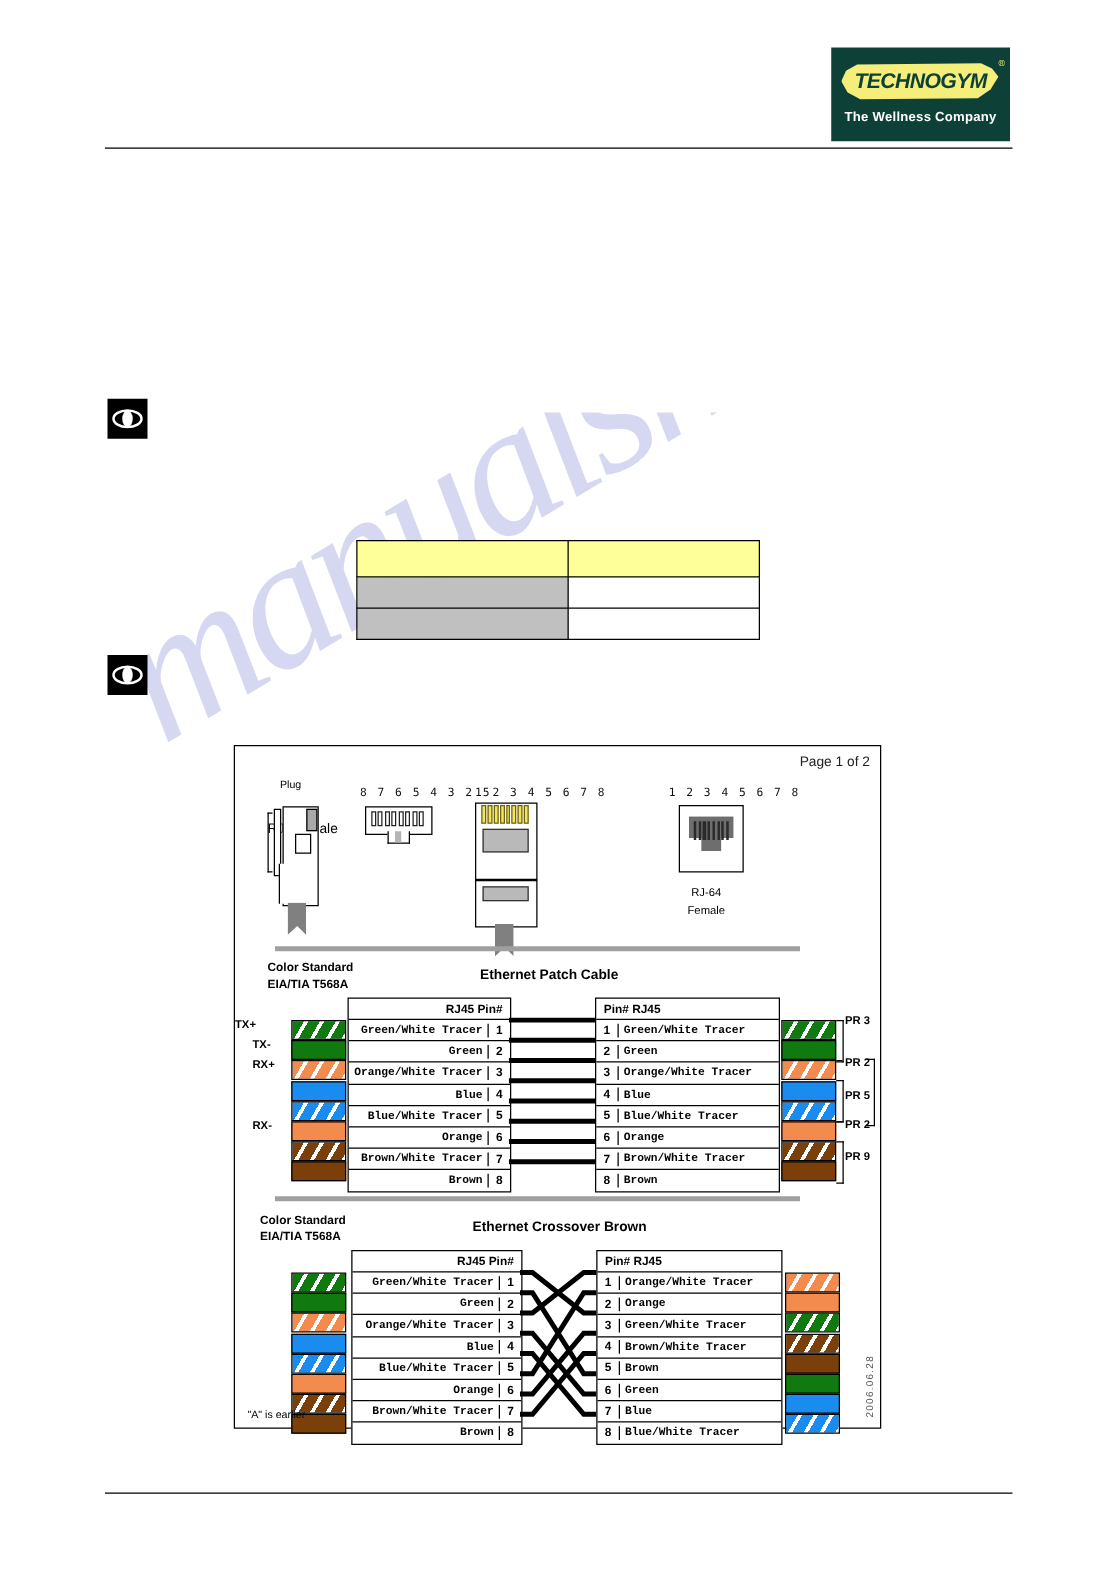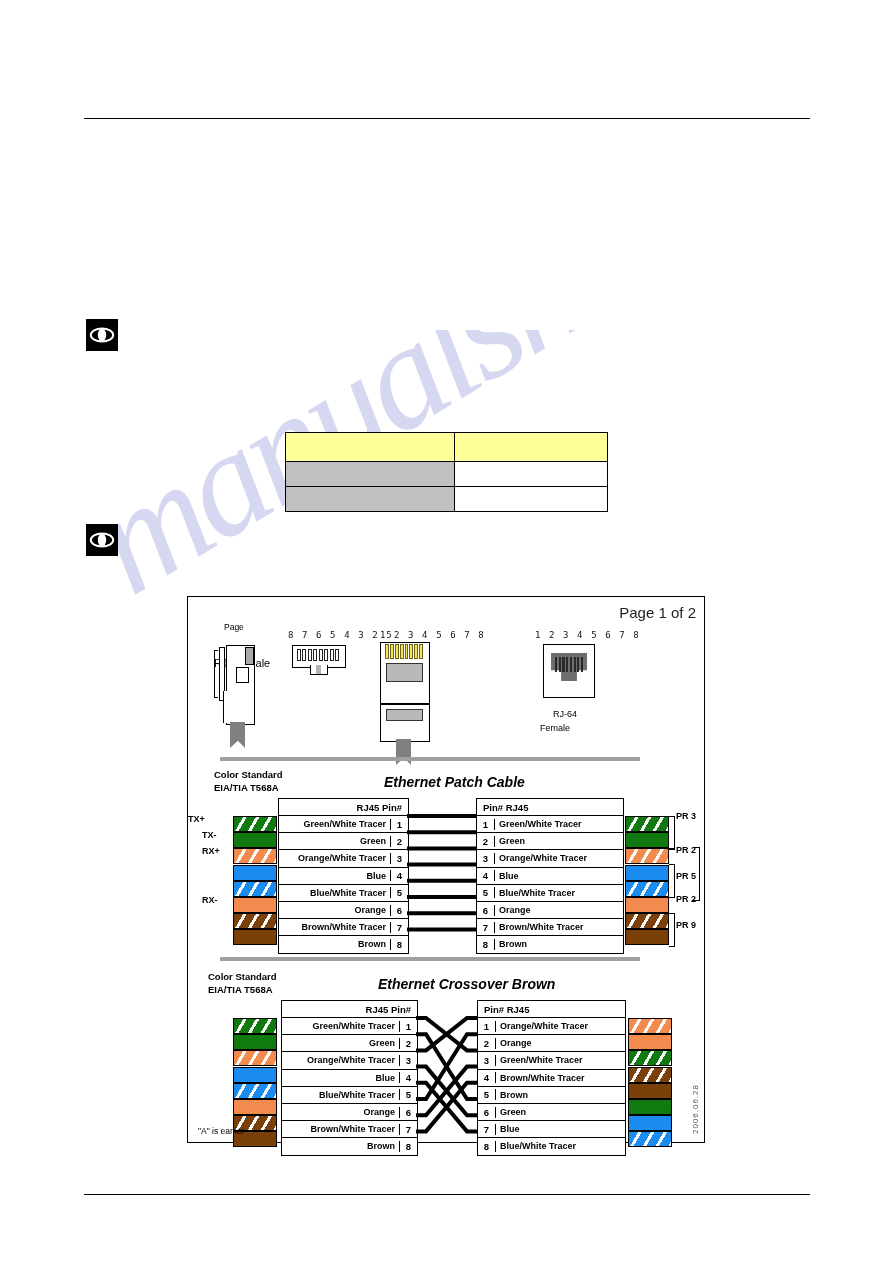--- a/index.html
+++ b/index.html
@@ -77,21 +77,21 @@
   .tbl .gr{background:#c0c0c0;}
   .tbl .wh{background:#ffffff;}
 
   
   .diagram{
     position:absolute;left:187px;top:596px;width:516px;height:545px;
     background:#ffffff;border:1.4px solid #000;z-index:3;
     font-family:"Liberation Sans","DejaVu Sans",sans-serif;
   }
   .dg-txt{position:absolute;color:#000;white-space:nowrap;}
-  .page-of{right:8px;top:7px;font-size:15px;position:absolute;color:#222;}
+  .page-of{right:8px;top:7px;font-size:11px;position:absolute;color:#222;}
 
   .lbl-male{left:26px;top:25px;font-size:11px;margin-top:35px;}
   .lbl-plug{left:36px;top:25px;font-size:8.5px;}
   .pinrow{font-family:"DejaVu Sans Mono","Liberation Mono",monospace;font-size:9px;letter-spacing:1.6px;color:#111;}
 
   
   .plug{position:absolute;left:26px;top:48px;width:42px;height:98px;}
   .plug-body{position:absolute;left:12px;top:0;width:27px;height:78px;border:1.2px solid #000;background:#fff;}
   .plug-tab{position:absolute;left:31px;top:2px;width:7px;height:16px;background:#a9a9a9;border:1px solid #000;}
   .plug-slot{position:absolute;left:22px;top:22px;width:11px;height:14px;border:1.1px solid #000;background:#fff;}
@@ -123,29 +123,29 @@
   
   .fem{position:absolute;width:50px;height:52px;border:1.2px solid #000;background:#fff;}
   .fem-in{position:absolute;left:7px;top:8px;width:36px;height:28px;background:#6e6e6e;
      clip-path:polygon(0 0,100% 0,100% 62%,72% 62%,72% 100%,28% 100%,28% 62%,0 62%);}
   .fem-slots{position:absolute;left:11px;top:12px;width:28px;height:15px;display:flex;gap:1.6px;}
   .fem-slots i{flex:1;background:#2a2a2a;display:block;}
 
   .sep{position:absolute;height:4px;background:#a0a0a0;}
 
   .cs-title{font-size:9.5px;font-weight:bold;color:#000;}
-  .sec-title{font-size:14px;font-weight:bold;color:#000;font-style:italic;}
+  .sec-title{font-size:11px;font-weight:bold;color:#000;}
 
   
   .wt{position:absolute;border:1.3px solid #000;background:#fff;}
   .wt .hrow{height:16px;display:flex;align-items:center;border-bottom:1.3px solid #000;}
   .wt .hrow .h1{flex:1;text-align:right;font-size:9.5px;font-weight:bold;padding-right:6px;}
   .wt .r{height:16.2px;display:flex;align-items:center;border-bottom:1.1px solid #000;}
   .wt .r:last-child{border-bottom:none;}
-  .wt .nm{flex:1;font-size:9px;font-weight:bold;color:#000;padding:0 4px;white-space:nowrap;}
+  .wt .nm{flex:1;font-size:9px;font-weight:bold;color:#000;padding:0 4px;white-space:nowrap;font-family:Liberation Mono, monospace;}
   .wt .pn{width:17px;text-align:center;font-size:9.5px;font-weight:bold;border-left:1.3px solid #000;border-right:0;}
   .wt.left .nm{text-align:right;}
   .wt.right .nm{text-align:left;}
   .wt.right .pn{border-left:none;border-right:1.3px solid #000;}
   .wt.right .hrow .h1{text-align:left;padding-left:6px;}
 
   
   .sw{position:absolute;width:42px;height:14px;border:1px solid #000;}
   .sw.solid-green{background:#107a10;}
   .sw.solid-orange{background:#f48b4e;}
@@ -175,20 +175,27 @@
 </style>
 </head>
 <body>
 
 <div class="page">
 
   <div class="watermark">
     <span>manualshive.com</span>
   </div>
 
+  <div class="logo">
+    <div class="logo-word">
+      <b>TECHNOGYM</b>
+    </div>
+    <div class="logo-reg">®</div>
+    <div class="logo-tag">The Wellness Company</div>
+  </div>
   <div class="rule-top"></div>
   <div class="rule-bottom"></div>
 
   <div class="eye-icon eye1">
     <svg width="26" height="16" viewBox="0 0 26 16" aria-hidden="true">
       <ellipse cx="13" cy="8" rx="11.2" ry="6.6" fill="none" stroke="#fff" stroke-width="2"></ellipse>
       <ellipse cx="13" cy="8" rx="4.2" ry="6.4" fill="#fff"></ellipse>
     </svg>
   </div>
   <div class="eye-icon eye2">
@@ -214,21 +221,21 @@
     </tr>
   </tbody>
     </table>
 
   <div class="diagram">
 
     <div class="page-of">Page 1 of 2</div>
     <div class="vdate">2006.06.28</div>
 
     <div class="dg-txt lbl-male">RJ-45 Male</div>
-    <div class="dg-txt lbl-plug">Page</div>
+    <div class="dg-txt lbl-plug">Plug</div>
 
     <div class="dg-txt pinrow" style="left:100px;top:33px;">8 7 6 5 4 3 2 5</div>
     <div class="dg-txt pinrow" style="left:192px;top:33px;">1 2 3 4 5 6 7 8</div>
     <div class="dg-txt pinrow" style="left:347px;top:33px;">1 2 3 4 5 6 7 8</div>
 
     <div class="plug">
       <div class="plug-lip2"></div>
       <div class="plug-lip1"></div>
       <div class="plug-body"></div>
       <div class="plug-tab"></div>
@@ -277,21 +284,21 @@
           <i></i>
           <i></i>
           <i></i>
           <i></i>
           <i></i>
           <i></i>
           <i></i>
         </div>
     </div>
     <div class="dg-txt" style="left:365px;top:112px;font-size:9px;">RJ-64</div>
-    <div class="dg-txt" style="left:352px;top:126px;font-size:9px;">Female</div>
+    <div class="dg-txt" style="left:362px;top:126px;font-size:9px;">Female</div>
 
     <div class="sep" style="left:32px;top:160px;width:420px;"></div>
 
     <div class="dg-txt cs-title" style="left:26px;top:172px;">Color  Standard</div>
     <div class="dg-txt cs-title" style="left:26px;top:185px;">EIA/TIA T568A</div>
     <div class="dg-txt sec-title" style="left:196px;top:177px;">Ethernet Patch Cable</div>
 
     <div id="patch-left-sw">
         <div class="sw tr-green" style="left: 45px; top: 219px;"></div>
         <div class="sw solid-green" style="left: 45px; top: 235.2px;"></div>

